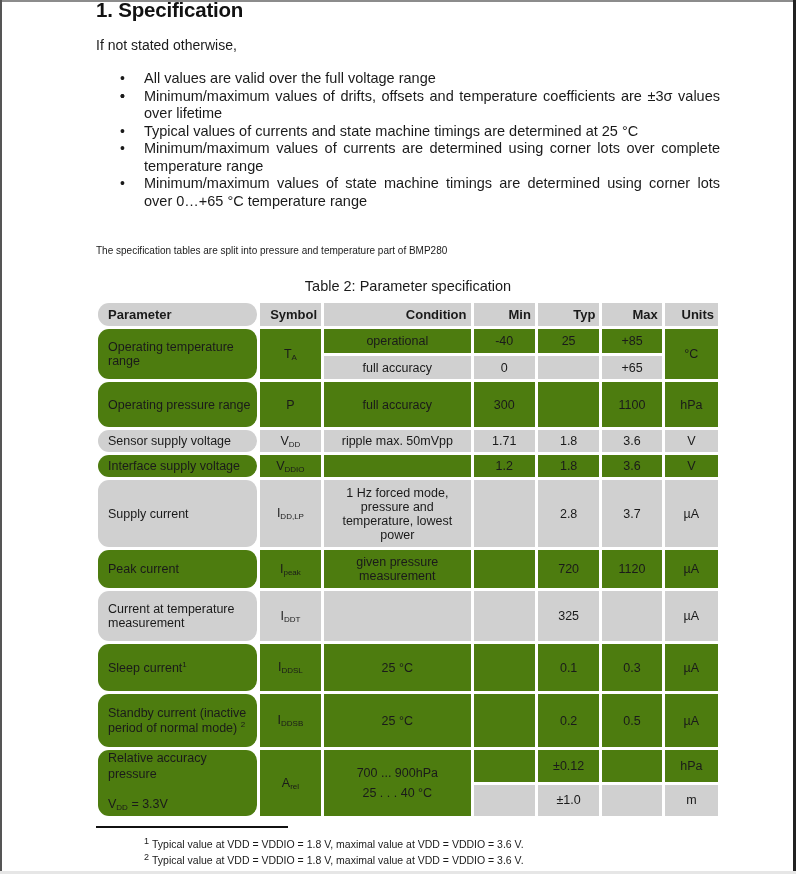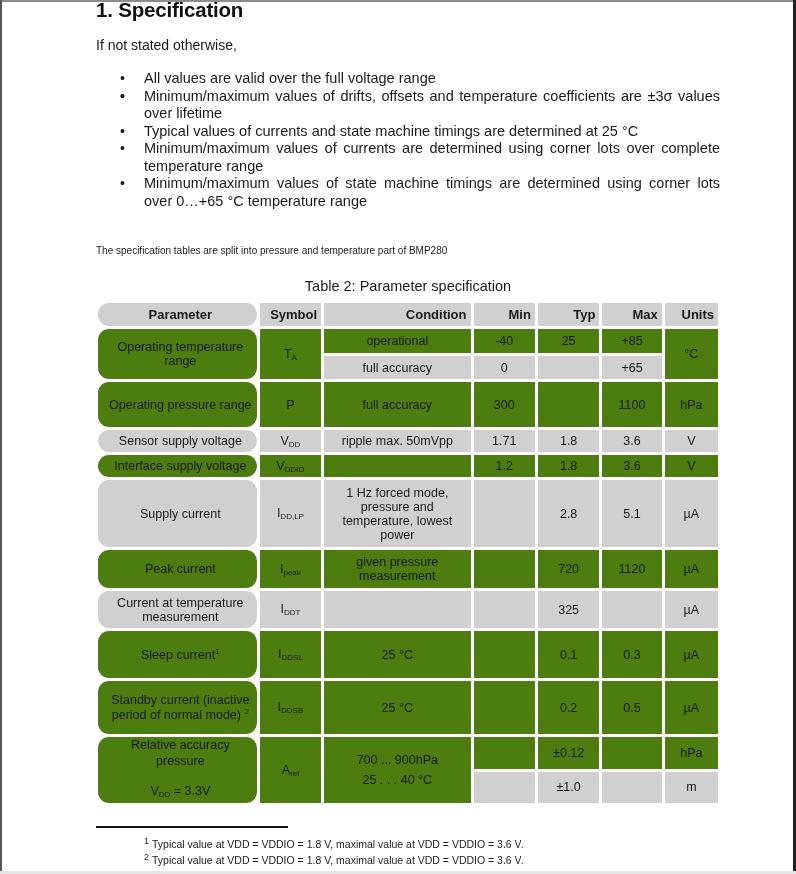--- a/index.html
+++ b/index.html
@@ -20,21 +20,21 @@
   .bullets li .dot { position: absolute; left: 24px; top: 0; font-size: 14px; }
   .split-note { position: absolute; left: 96px; top: 245px; font-size: 10px; }
   .caption { position: absolute; left: 96px; top: 278px; width: 624px; text-align: center; font-size: 14.5px; }
 
   table.spec {
     position: absolute; left: 95px; top: 300px; width: 626px;
     border-collapse: separate; border-spacing: 3px; font-size: 12.5px; color: #1a1a1a;
   }
   table.spec td, table.spec th { padding: 0 4px; text-align: center; vertical-align: middle; }
   table.spec th { background: #d0d0d0; font-weight: bold; height: 23px; font-size: 13px; text-align: right; }
-  table.spec th.left, table.spec td.left { text-align: center; padding-left: 10px; border-radius: 11px; }
+  table.spec th.left, table.spec td.left { text-align: left; padding-left: 10px; border-radius: 11px; }
   .lt { background: #4d7c0f; }
   .dk { background: #d0d0d0; }
   sub { font-size: 8px; vertical-align: -2px; }
   sup { font-size: 8px; vertical-align: 5px; }
 
   .footnote-rule { position: absolute; left: 96px; top: 826px; width: 192px; height: 2px; background: #111; }
   .footnote { position: absolute; left: 96px; font-size: 10.5px; color: #1a1a1a; margin-left: 48px; }
   .footnote .fn-num { font-size: 9px; position: relative; top: -4px; margin-right: 3px; }
 </style>
 </head>
@@ -126,35 +126,35 @@
     <td class="lt">3.6</td>
     <td class="lt">V</td>
   </tr>
 
   <tr style="height:67px">
     <td class="left dk">Supply current</td>
     <td class="dk"><span>I</span><sub>DD,LP</sub></td>
     <td class="dk">1 Hz forced mode, pressure and temperature, lowest power</td>
     <td class="dk"></td>
     <td class="dk">2.8</td>
-    <td class="dk">5.1</td>
+    <td class="dk">3.7</td>
     <td class="dk">µA</td>
   </tr>
 
   <tr style="height:38px">
     <td class="left lt">Peak current</td>
     <td class="lt"><span>I</span><sub>peak</sub></td>
     <td class="lt">given pressure measurement</td>
     <td class="lt"></td>
     <td class="lt">720</td>
     <td class="lt">1120</td>
     <td class="lt">µA</td>
   </tr>
 
-  <tr style="height:37px">
+  <tr style="height:50px">
     <td class="left dk">Current at temperature measurement</td>
     <td class="dk"><span>I</span><sub>DDT</sub></td>
     <td class="dk"></td>
     <td class="dk"></td>
     <td class="dk">325</td>
     <td class="dk"></td>
     <td class="dk">µA</td>
   </tr>
 
   <tr style="height:47px">

